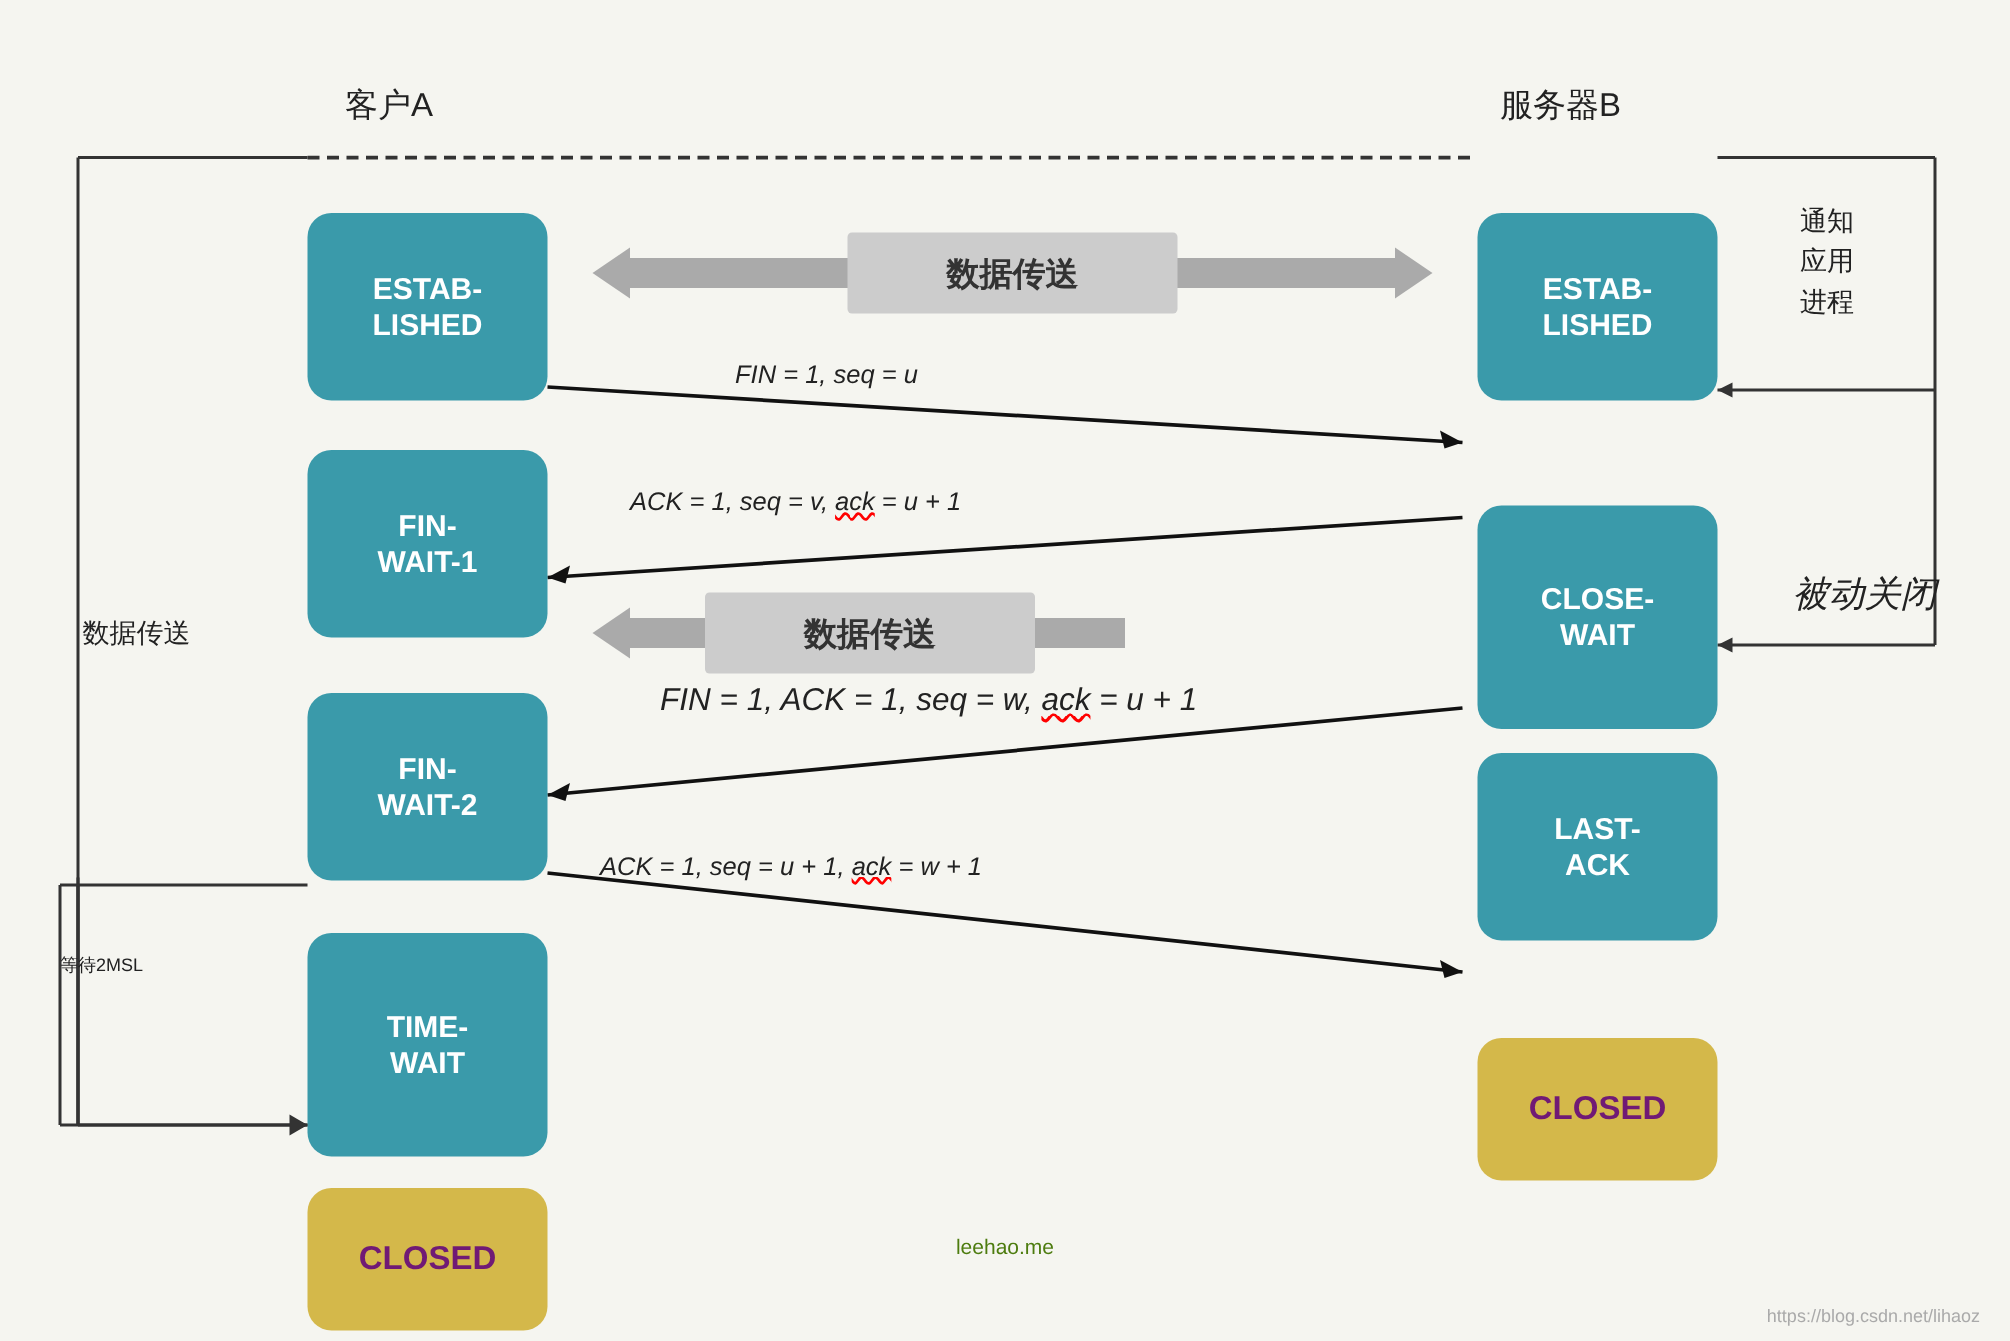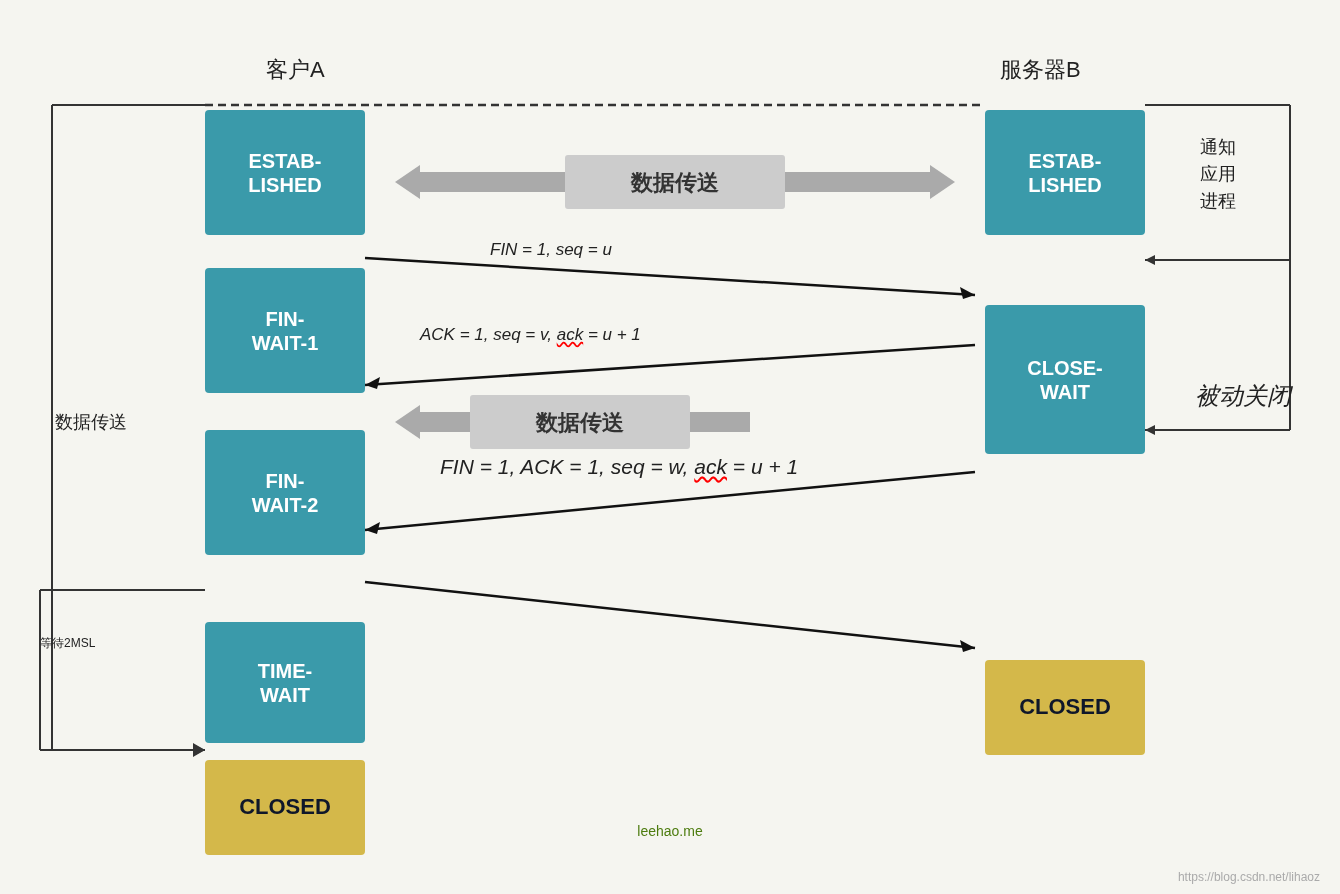--- a/index.html
+++ b/index.html
@@ -22,27 +22,28 @@
     .state-box {
       position: absolute;
       display: flex;
       align-items: center;
       justify-content: center;
       text-align: center;
       font-weight: bold;
       font-size: 20px;
       color: white;
       background: #3a9aaa;
-      border-radius: 4px;
+      border-radius: 16px;
       width: 160px;
       line-height: 1.2;
+      margin-top: 32px;
     }
     .state-box.yellow {
       background: #d4b84a;
-      color: #0f172a;
+      color: #701a75;
     }
 
     
     .label-text {
       position: absolute;
       font-size: 16px;
       color: #222;
     }
     .label-chinese {
       position: absolute;
@@ -109,21 +110,21 @@
     <line x1="975" y1="345" x2="365" y2="385" stroke="#111" stroke-width="2.5"></line>
     <polygon points="365,385 380,377 377,389" fill="#111"></polygon>
 
     <line x1="975" y1="472" x2="365" y2="530" stroke="#111" stroke-width="2.5"></line>
     <polygon points="365,530 380,522 377,534" fill="#111"></polygon>
 
     <line x1="365" y1="582" x2="975" y2="648" stroke="#111" stroke-width="2.5"></line>
     <polygon points="975,648 960,640 963,652" fill="#111"></polygon>
   </svg>
 
-  <div class="label-chinese" style="left:230px; top:55px; font-size:22px;margin-left:36px;">客户A</div>
+  <div class="label-chinese" style="left:230px; top:55px; font-size:22px;">客户A</div>
   <div class="label-chinese" style="left:1000px; top:55px; font-size:22px;text-align:right;">服务器B</div>
 
   <div class="label-chinese" style="left:55px; top:410px; font-size:18px;">数据传送</div>
 
   <div class="label-chinese" style="left:40px; top:635px; font-size:12px;text-align:right;">等待2MSL</div>
 
   <div class="label-chinese" style="left:1195px; top:380px; font-size:24px;font-style:italic;">被动关闭</div>
 
   <div class="label-chinese" style="left:1200px; top:134px; font-size:18px; line-height:1.5;">
     通知<br>应用<br>进程
@@ -134,36 +135,39 @@
   </div>
 
   <div class="state-box" style="left:205px; top:268px; height:125px;">
     FIN-<br>WAIT-1
   </div>
 
   <div class="state-box" style="left:205px; top:430px; height:125px;">
     FIN-<br>WAIT-2
   </div>
 
-  <div class="state-box" style="left:205px; top:622px; height:121px;">
+  <div class="state-box" style="left:205px; top:590px; height:149px;">
     TIME-<br>WAIT
   </div>
 
   <div class="state-box yellow" style="left:205px; top:760px; height:95px; font-size:22px;">
     CLOSED
   </div>
 
   <div class="state-box" style="left:985px; top:110px; height:125px;">
     ESTAB-<br>LISHED
   </div>
 
   <div class="state-box" style="left:985px; top:305px; height:149px;">
     CLOSE-<br>WAIT
   </div>
 
+  <div class="state-box" style="left:985px; top:470px; height:125px;">
+    LAST-<br>ACK
+  </div>
 
   <div class="state-box yellow" style="left:985px; top:660px; height:95px; font-size:22px;">
     CLOSED
   </div>
 
   <svg style="position:absolute; left:380px; top:145px; width:590px; height:75px;">
 
     <polygon points="15,37 40,20 40,54" fill="#aaa"></polygon>
 
     <rect x="40" y="27" width="510" height="20" fill="#aaa"></rect>
@@ -189,20 +193,23 @@
   </div>
 
   <div class="label-text" style="left:420px; top:325px; font-size:17px; font-style:italic;">
     ACK = 1, seq = v, <span style="text-decoration:underline; text-decoration-color:red; text-decoration-style:wavy;">ack</span> = u + 1
   </div>
 
   <div class="label-text" style="left:440px; top:455px; font-size:21px; font-style:italic;">
     FIN = 1, ACK = 1, seq = w, <span style="text-decoration:underline; text-decoration-color:red; text-decoration-style:wavy;">ack</span> = u + 1
   </div>
 
+  <div class="label-text" style="left:400px; top:568px; font-size:17px; font-style:italic;">
+    ACK = 1, seq = u + 1, <span style="text-decoration:underline; text-decoration-color:red; text-decoration-style:wavy;">ack</span> = w + 1
+  </div>
 
   <div class="watermark">leehao.me</div>
   <div class="watermark2">https://blog.csdn.net/lihaoz</div>
 
   <svg style="position:absolute; left:35px; top:585px; width:175px; height:175px;">
     <line x1="5" y1="5" x2="5" y2="165" stroke="#333" stroke-width="2"></line>
     <line x1="5" y1="5" x2="170" y2="5" stroke="#333" stroke-width="2"></line>
     <line x1="5" y1="165" x2="170" y2="165" stroke="#333" stroke-width="2"></line>
     <polygon points="170,165 158,158 158,172" fill="#333"></polygon>
   </svg>

